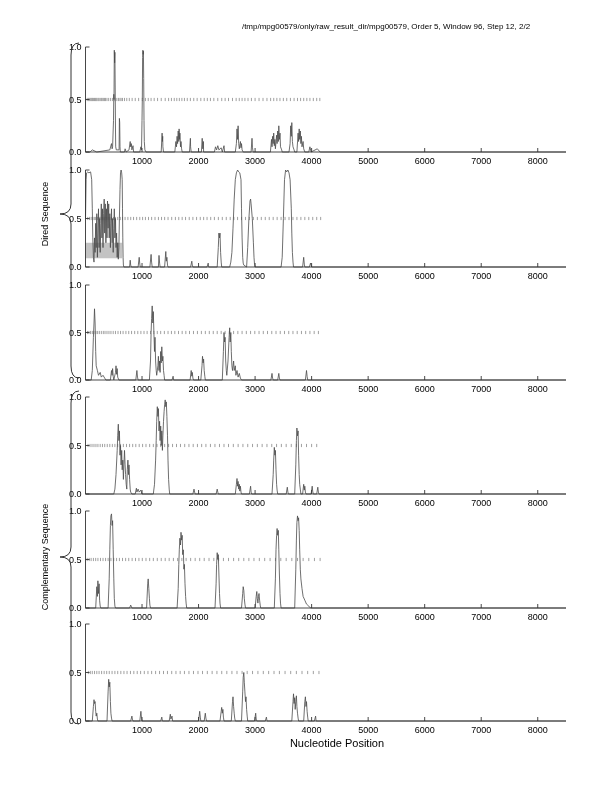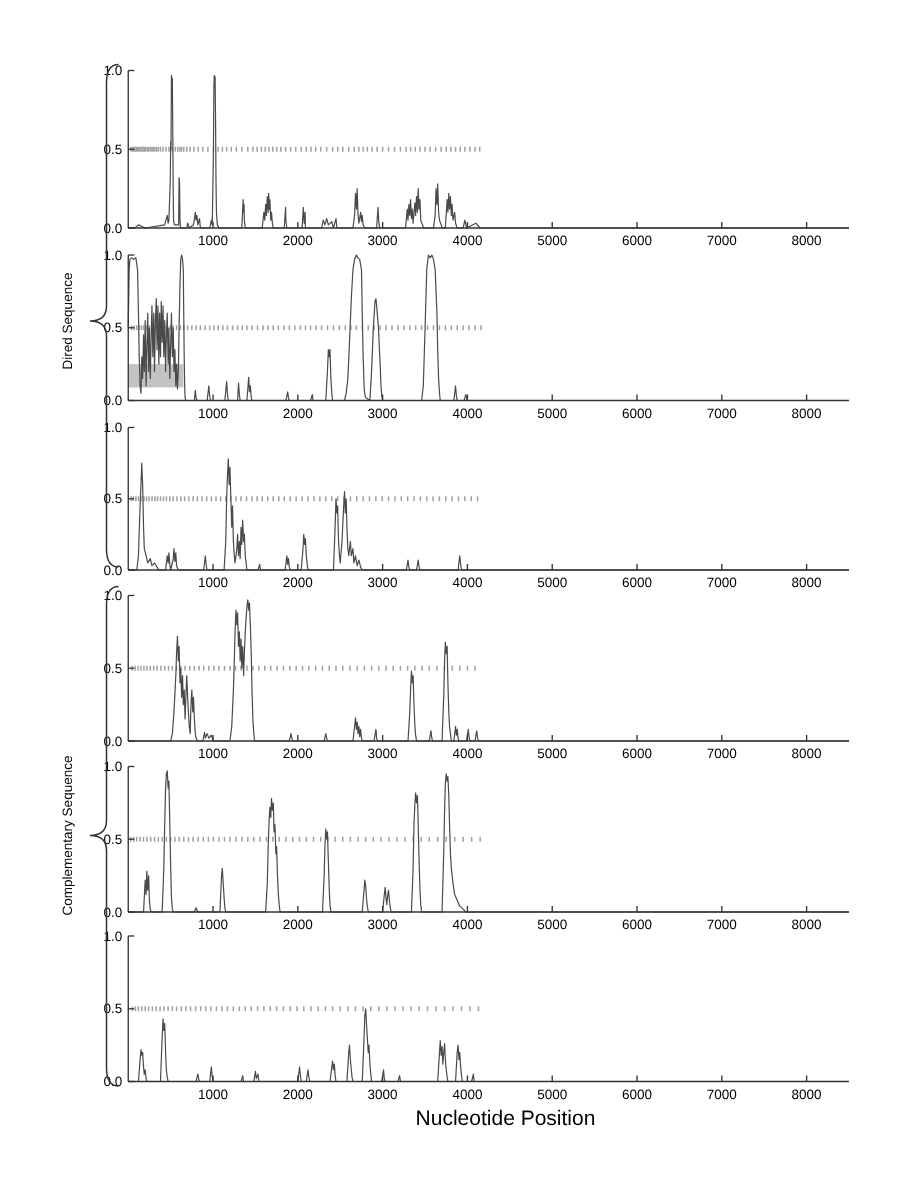--- a/index.html
+++ b/index.html
@@ -24,30 +24,31 @@
     transform:translate(-50%,-50%) rotate(-90deg);
     font-size:9px;color:#000;
     white-space:nowrap;
   }
   .ylab-top{top:214px;}
   .ylab-bottom{top:557px;}
   .xlab{
     position:absolute;
     left:326px;top:737px;
     transform:translateX(-50%);
-    font-size:14px;color:#000;
+    font-size:11px;color:#000;
     white-space:nowrap;
     padding-left:22px;
   }
   svg{position:absolute;left:0;top:0;}
 </style>
 </head>
 <body>
 
 <div class="page">
+  <div class="fig-title">/tmp/mpg00579/only/raw_result_dir/mpg00579, Order 5, Window 96, Step 12, 2/2</div>
 
   <div class="ylab ylab-top">Dired Sequence</div>
 
   <div class="ylab ylab-bottom">Complementary Sequence</div>
 
   <div class="xlab">Nucleotide Position</div>
 
   <svg id="fig" width="612" height="792">
       <g>
         <g>

